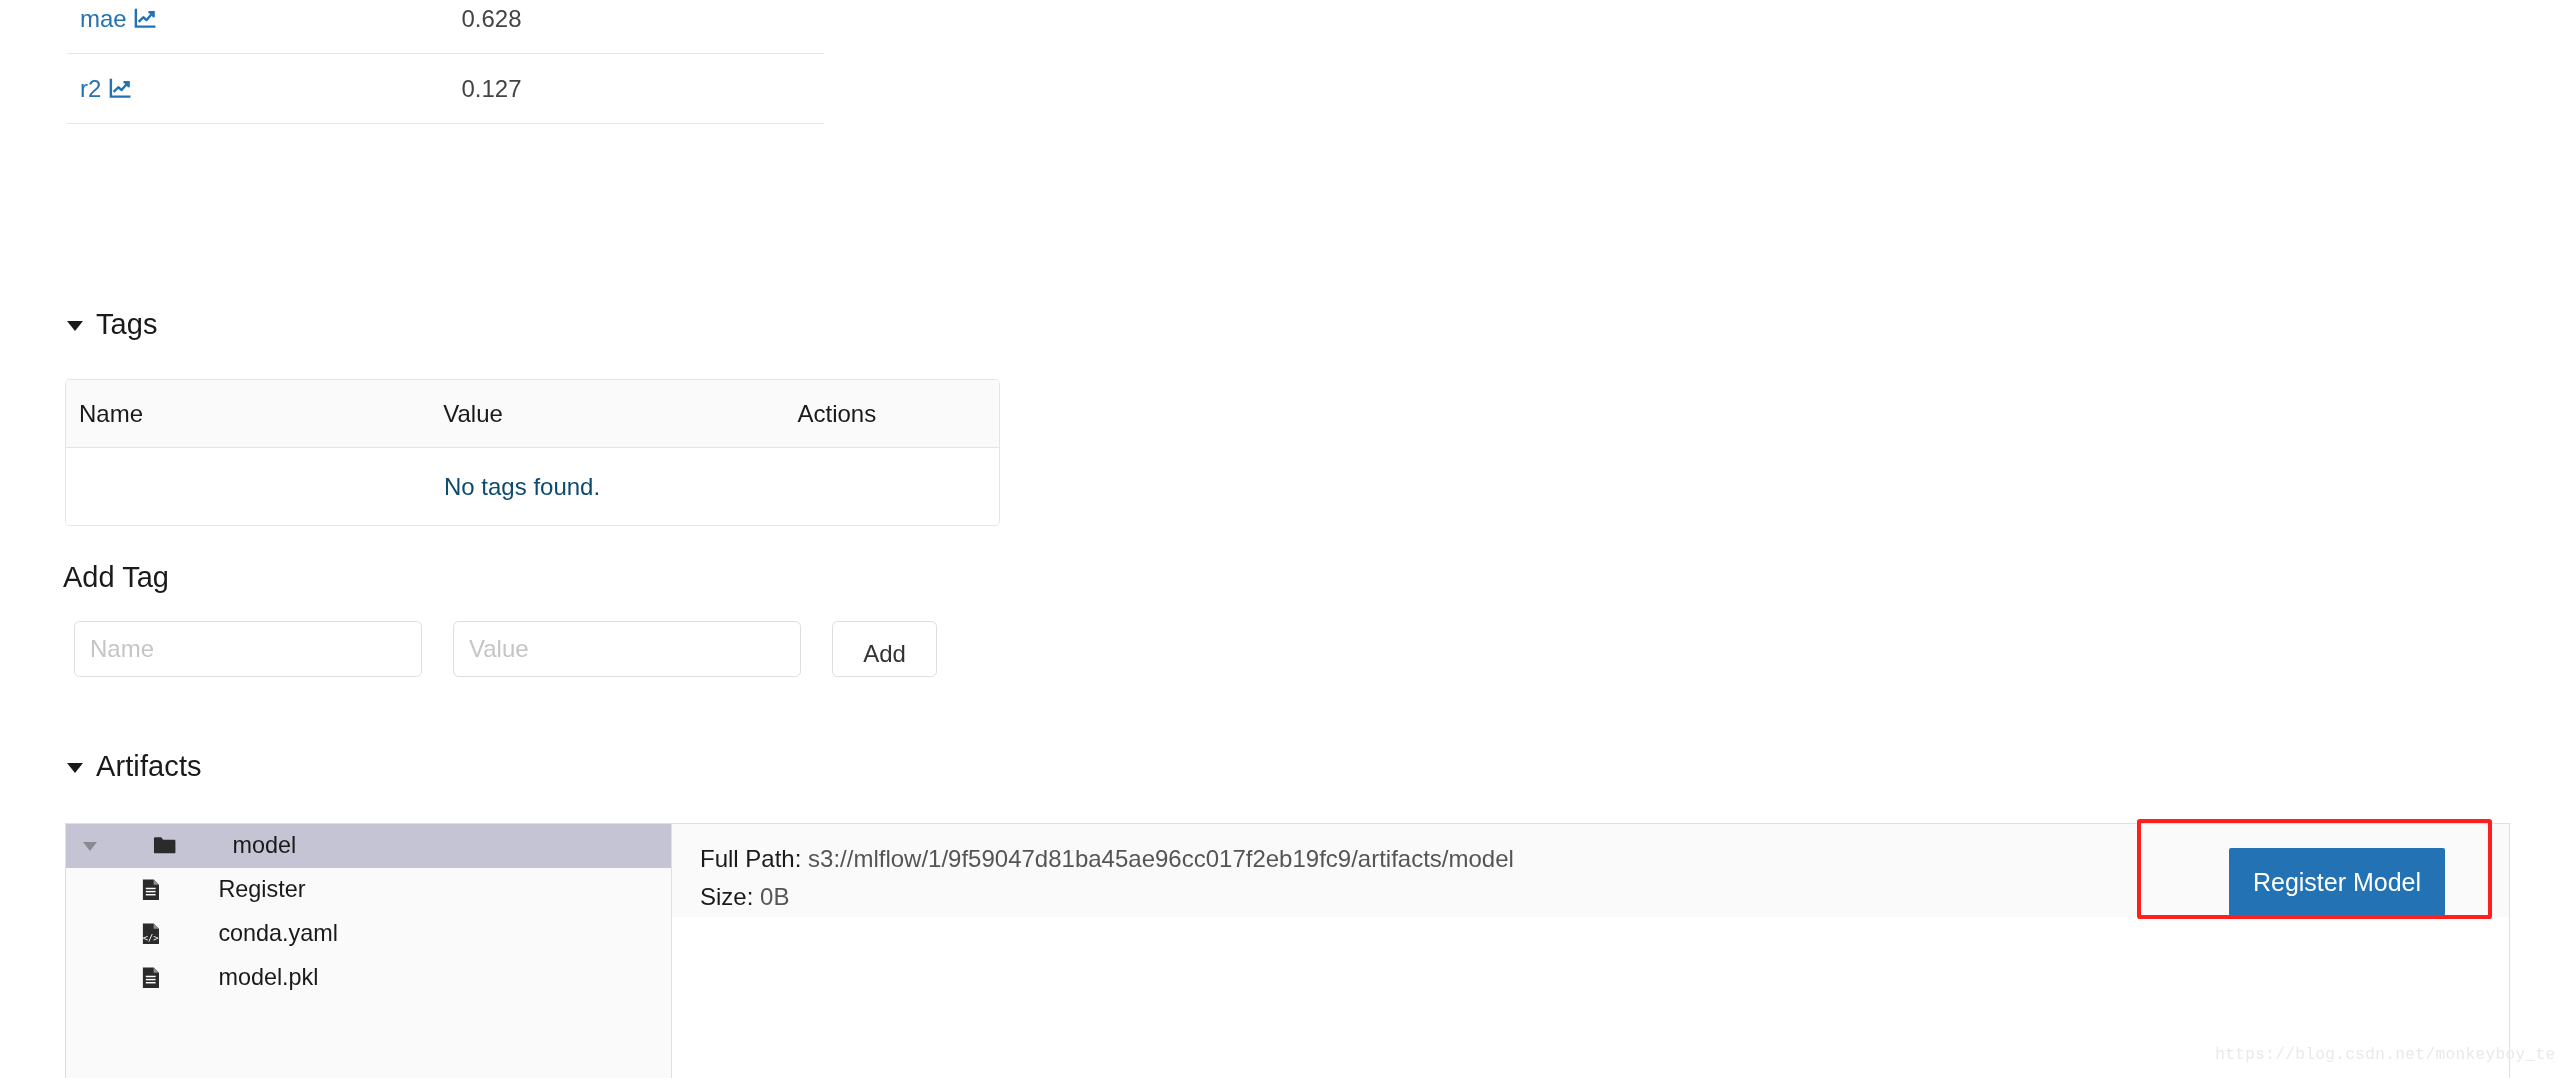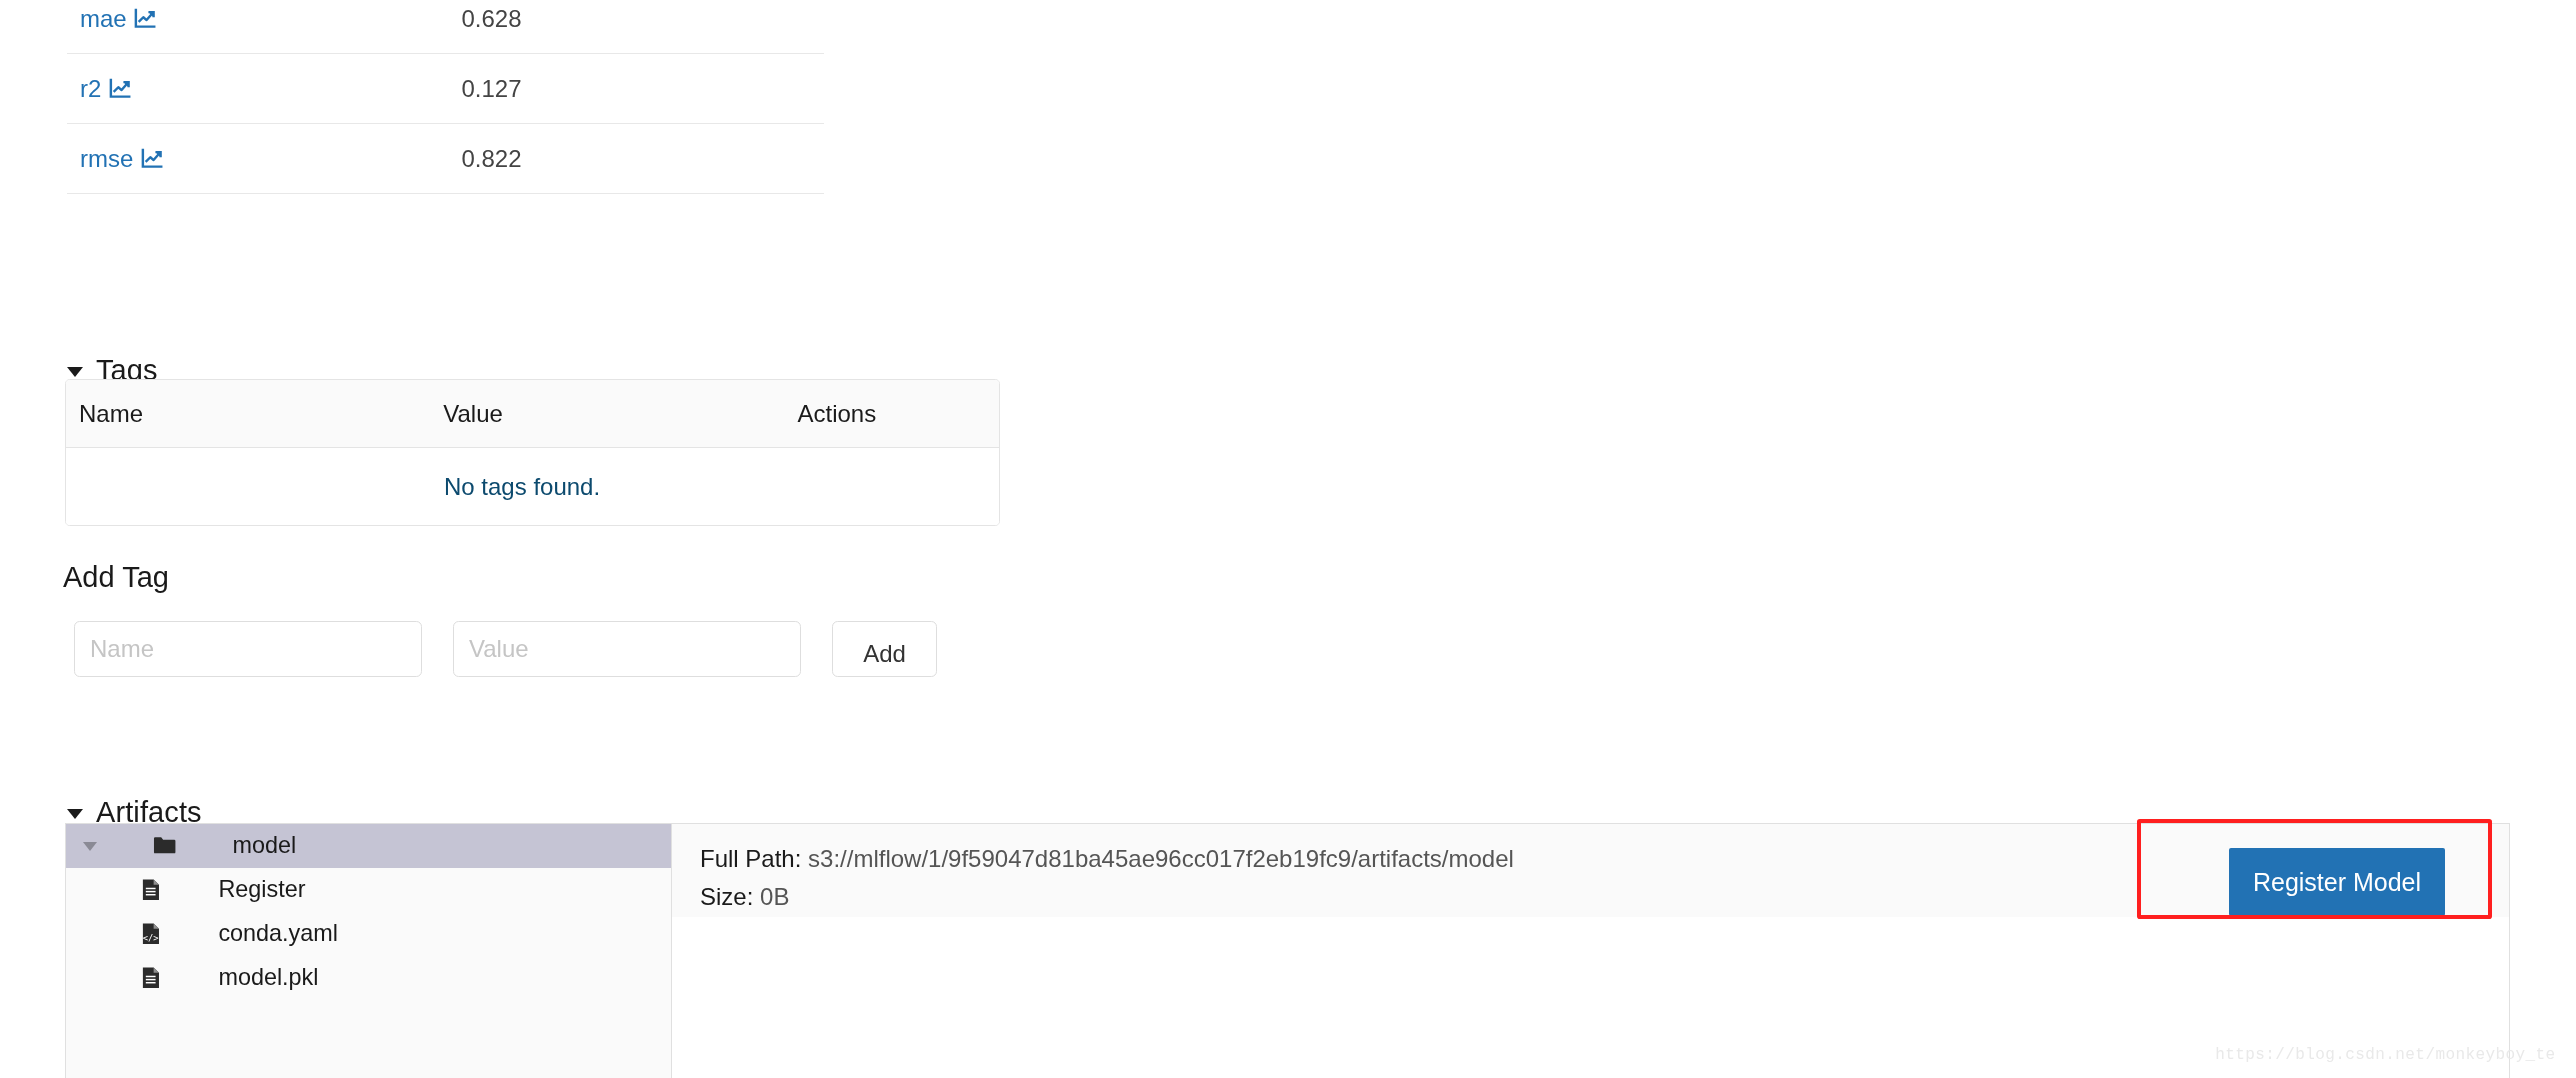--- a/index.html
+++ b/index.html
@@ -55,21 +55,20 @@
     padding-left: 7.5px !important;
   }
 
   
   .section-header {
     position: absolute;
     display: flex;
     align-items: center;
     cursor: pointer;
     user-select: none;
-    margin-top: 46px;
   }
   .caret {
     width: 0;
     height: 0;
     border-left: 8.4px solid transparent;
     border-right: 8.4px solid transparent;
     border-top: 10.3px solid #1a1a1a;
     margin-right: 13px;
     margin-top: 3.7px;
   }
@@ -311,30 +310,20 @@
     <tr>
       <td class="metric-name-cell">
         <a class="metric-link" href="#">r2</a><span class="chart-icon"><svg width="22.4" height="22.4" viewBox="0 0 24 24">
               <path d="M2 2 L2 21 L23 21" stroke="#2272b4" stroke-width="2.6" fill="none"></path>
               <path d="M5 16 L10 11 L13.5 14 L20 6.5" stroke="#2272b4" stroke-width="2.6" fill="none" stroke-linejoin="round"></path>
               <path d="M15.5 5.5 L21 5.5 L21 11" stroke="#2272b4" stroke-width="2.6" fill="#2272b4"></path>
             </svg></span>
       </td>
       <td class="metric-value">0.127</td>
     </tr>
-    <tr>
-      <td class="metric-name-cell">
-        <a class="metric-link" href="#">rmse</a><span class="chart-icon"><svg width="22.4" height="22.4" viewBox="0 0 24 24">
-              <path d="M2 2 L2 21 L23 21" stroke="#2272b4" stroke-width="2.6" fill="none"></path>
-              <path d="M5 16 L10 11 L13.5 14 L20 6.5" stroke="#2272b4" stroke-width="2.6" fill="none" stroke-linejoin="round"></path>
-              <path d="M15.5 5.5 L21 5.5 L21 11" stroke="#2272b4" stroke-width="2.6" fill="#2272b4"></path>
-            </svg></span>
-      </td>
-      <td class="metric-value">0.822</td>
-    </tr>
   </tbody>
 </table>
 
 <div class="section-header" style="left:67px; top:308px;">
   <span class="caret"></span>
   <span class="section-title">Tags</span>
 </div>
 
 <div class="tags-table">
   <div class="tags-head">

